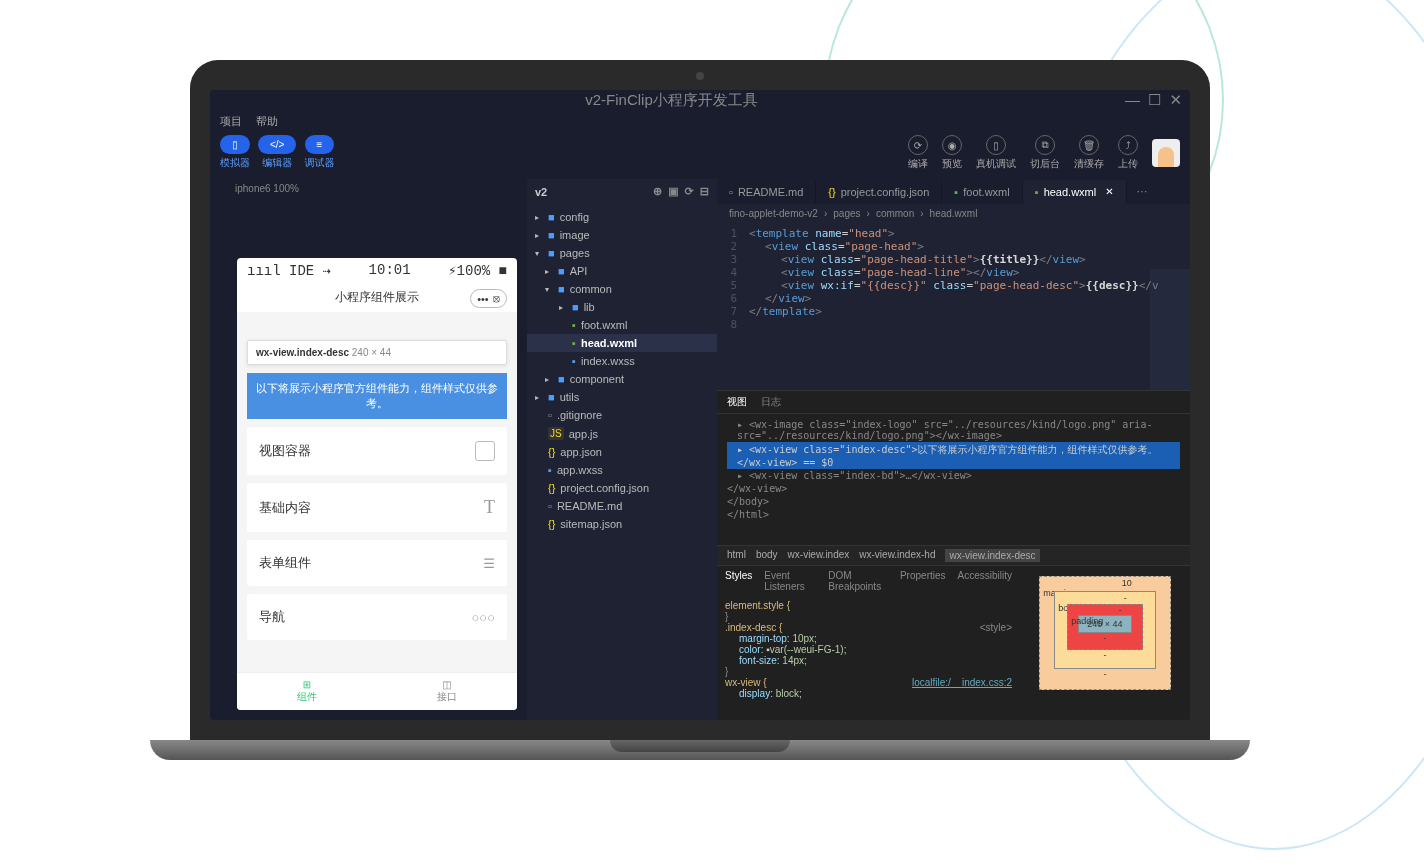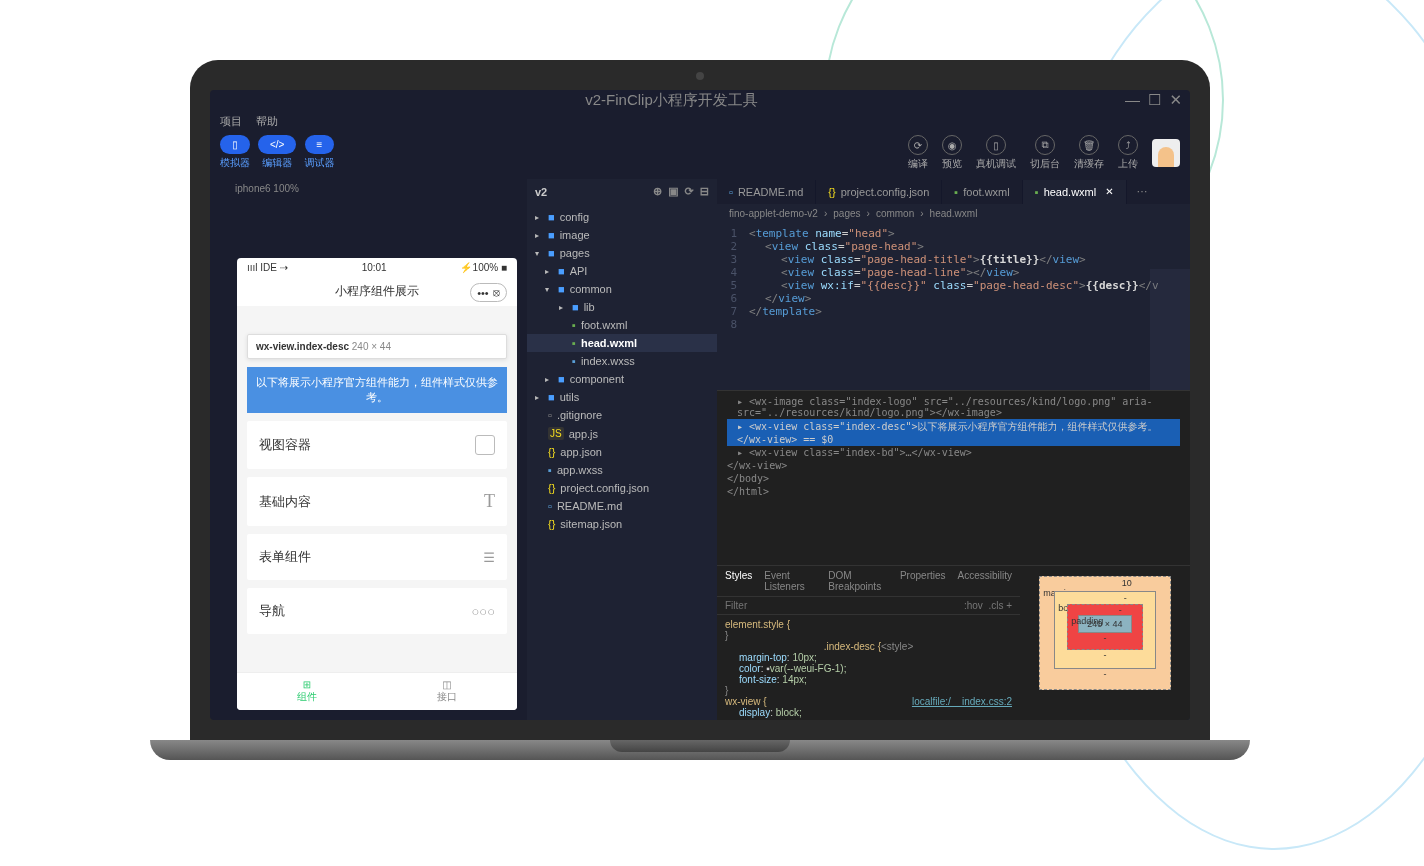--- a/index.html
+++ b/index.html
@@ -28,21 +28,21 @@
 .action-btn { display: flex; flex-direction: column; align-items: center; gap: 2px; font-size: 10px; color: #aaa; }
 .action-icon { width: 20px; height: 20px; border: 1px solid #666; border-radius: 50%; display: flex; align-items: center; justify-content: center; }
 .avatar { width: 28px; height: 28px; background: #eee; border-radius: 4px; display: flex; align-items: flex-end; justify-content: center; overflow: hidden; }
 .avatar::after { content: ""; width: 16px; height: 20px; background: #f4c28a; border-radius: 8px 8px 0 0; }
 
 
 .main { flex: 1; display: flex; overflow: hidden; margin-left: 17px; }
 .sim-panel { width: 300px; background: #1a1d2e; display: flex; flex-direction: column; }
 .sim-header { padding: 4px 8px; color: #888; font-size: 10px; }
 .phone { background: #fff; margin: 60px 10px 10px 10px; flex: 1; border-radius: 4px; color: #333; display: flex; flex-direction: column; overflow: hidden; }
-.phone-status { display: flex; align-items: flex-start; justify-content: space-between; padding: 4px 10px; font-size: 10px; }
+.phone-status { display: flex; align-items: flex-start; justify-content: space-between; padding: 4px 10px; font-size: 14px; font-family: Liberation Mono, monospace; }
 .phone-title { text-align: center; font-size: 12px; padding: 6px; position: relative; }
 .phone-caps { position: absolute; right: 10px; top: 6px; display: flex; align-items: center; gap: 4px; border: 1px solid #bbb; border-radius: 12px; padding: 2px 6px; font-size: 11px; }
 .phone-body { flex: 1; background: #f5f5f5; padding: 10px; display: flex; flex-direction: column; gap: 8px; position: relative; }
 .tooltip-box { background: #fff; border: 1px solid #ddd; padding: 6px 8px; font-size: 10px; border-radius: 2px; box-shadow: 0 1px 4px rgba(0,0,0,.1); margin-top: 18px; }
 .highlight-box { background: #4a90e2; color: #fff; padding: 8px; font-size: 11px; text-align: center; }
 .list-item { background: #fff; padding: 14px 12px; display: flex; justify-content: space-between; align-items: center; font-size: 13px; border-radius: 2px; }
 .list-icon { width: 20px; height: 20px; border: 1px solid #bbb; border-radius: 3px; }
 .phone-tabbar { display: flex; border-top: 1px solid #eee; background: #fff; }
 .phone-tab { flex: 1; text-align: center; padding: 6px; font-size: 10px; color: #888; }
 .phone-tab.active { color: #2ecc71; }
@@ -387,47 +387,52 @@
             <div class="code-line">
                 <span class="line-num">7</span>
                 <span><span class="bracket">&lt;/</span><span class="tag-name">template</span><span class="bracket">&gt;</span></span>
               </div>
             <div class="code-line">
                 <span class="line-num">8</span>
               </div>
           </div>
 
           <div class="devtools">
+            <div class="dt-tabs">
+              <span style="color:#fff">视图</span>
+              <span>日志</span>
+            </div>
             <div class="dt-elements">
               <div class="dt-line" style="padding-left:10px;color:#888">▸ <span>&lt;wx-image class="index-logo" src="../resources/kind/logo.png" aria-src="../resources/kind/logo.png"&gt;&lt;/wx-image&gt;</span></div>
               <div class="dt-line sel" style="padding-left:10px">▸ <span>&lt;wx-view class="index-desc"&gt;以下将展示小程序官方组件能力，组件样式仅供参考。&lt;/wx-view&gt; == $0</span></div>
               <div class="dt-line" style="padding-left:10px;color:#888">▸ <span>&lt;wx-view class="index-bd"&gt;…&lt;/wx-view&gt;</span></div>
               <div class="dt-line" style="color:#888"><span>&lt;/wx-view&gt;</span></div>
               <div class="dt-line" style="color:#888"><span>&lt;/body&gt;</span></div>
               <div class="dt-line" style="color:#888"><span>&lt;/html&gt;</span></div>
+            </div>
+            <div class="dt-crumbs">
+              <span>html</span>
+              <span>body</span>
+              <span>wx-view.index</span>
+              <span>wx-view.index-hd</span>
+              <span class="active">wx-view.index-desc</span>
             </div>
             <div class="dt-bottom">
               <div class="styles-panel">
                 <div class="styles-tabs">
                   <span class="styles-tab active">Styles</span>
                   <span class="styles-tab">Event Listeners</span>
                   <span class="styles-tab">DOM Breakpoints</span>
                   <span class="styles-tab">Properties</span>
                   <span class="styles-tab">Accessibility</span>
                 </div>
-                <div class="styles-filter">
-                  <input placeholder="Filter" style="">
-                  <span>:hov</span>&nbsp;&nbsp;
-                  <span>.cls</span>&nbsp;
-                  <span>+</span>
-                </div>
                 <div class="styles-list">
                   <div class="rule-selector">element.style {</div>
                   <div style="color:#888">}</div>
-                  <div style="display:flex;justify-content:center">
+                  <div style="display:flex;justify-content:space-between">
                       <span class="rule-selector">.index-desc {</span>
                       <span style="color:#888">&lt;style&gt;</span>
                     </div>
                   <div class="rule-prop"><span class="pn">margin-top</span>: <span class="pv">10px;</span></div>
                   <div class="rule-prop"><span class="pn">color</span>: ▪<span class="pv">var(--weui-FG-1);</span></div>
                   <div class="rule-prop"><span class="pn">font-size</span>: <span class="pv">14px;</span></div>
                   <div style="color:#888">}</div>
                   <div style="display:flex;justify-content:space-between">
                       <span class="rule-selector">wx-view {</span>
                       <span style="color:#6ab;text-decoration:underline">localfile:/__index.css:2</span>

